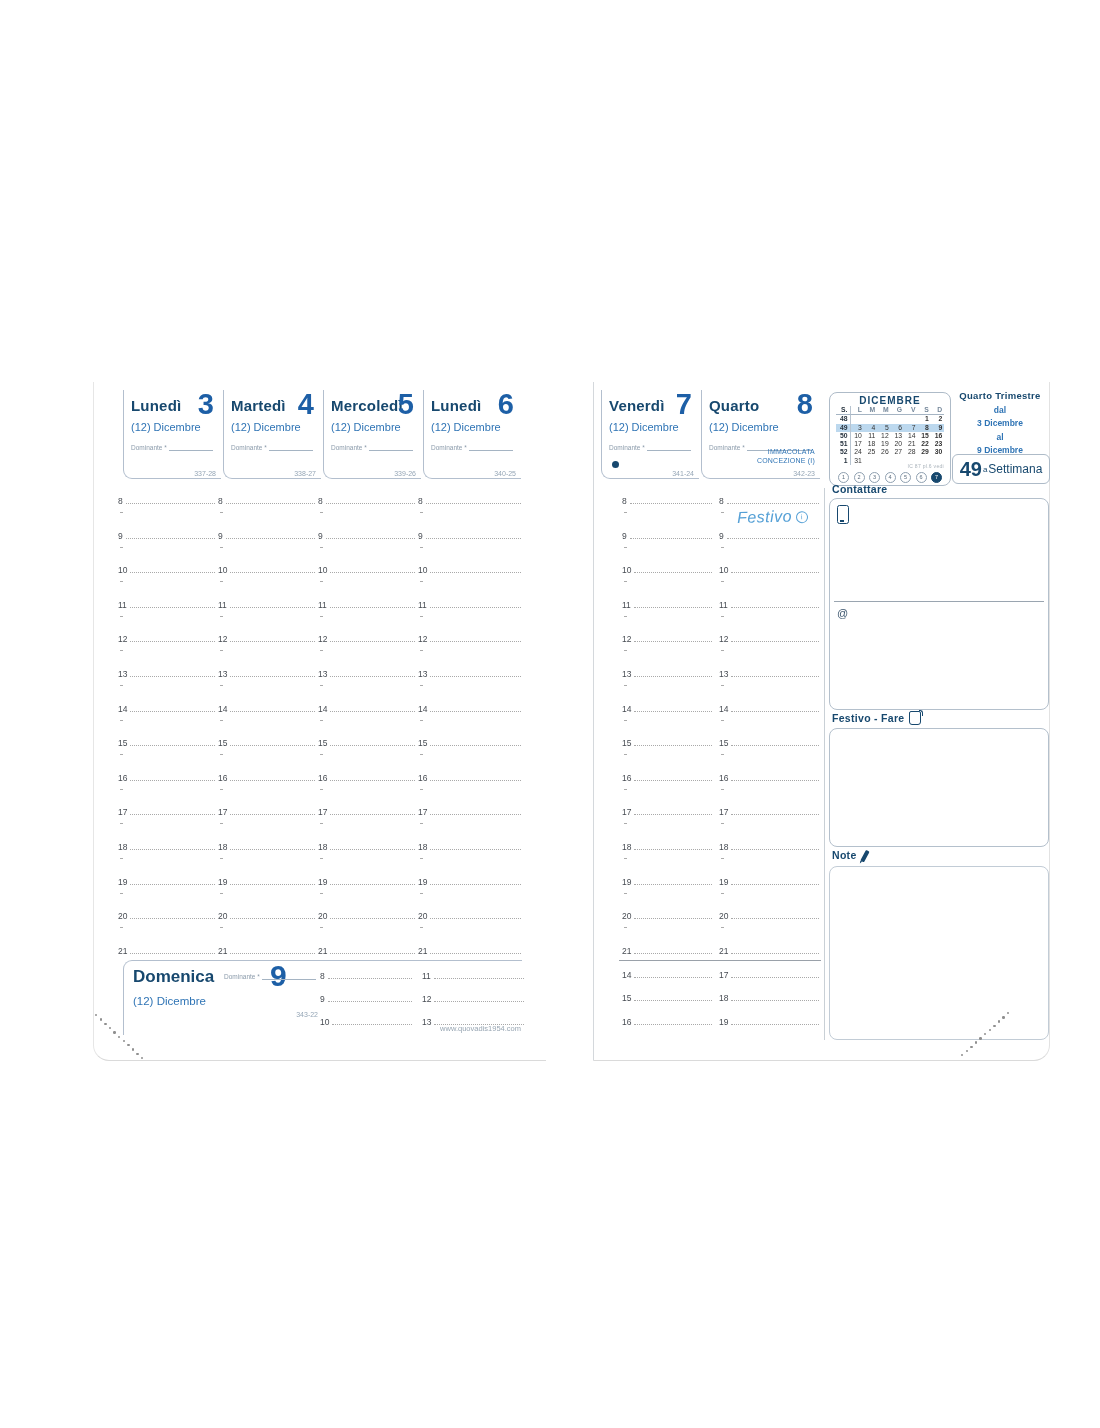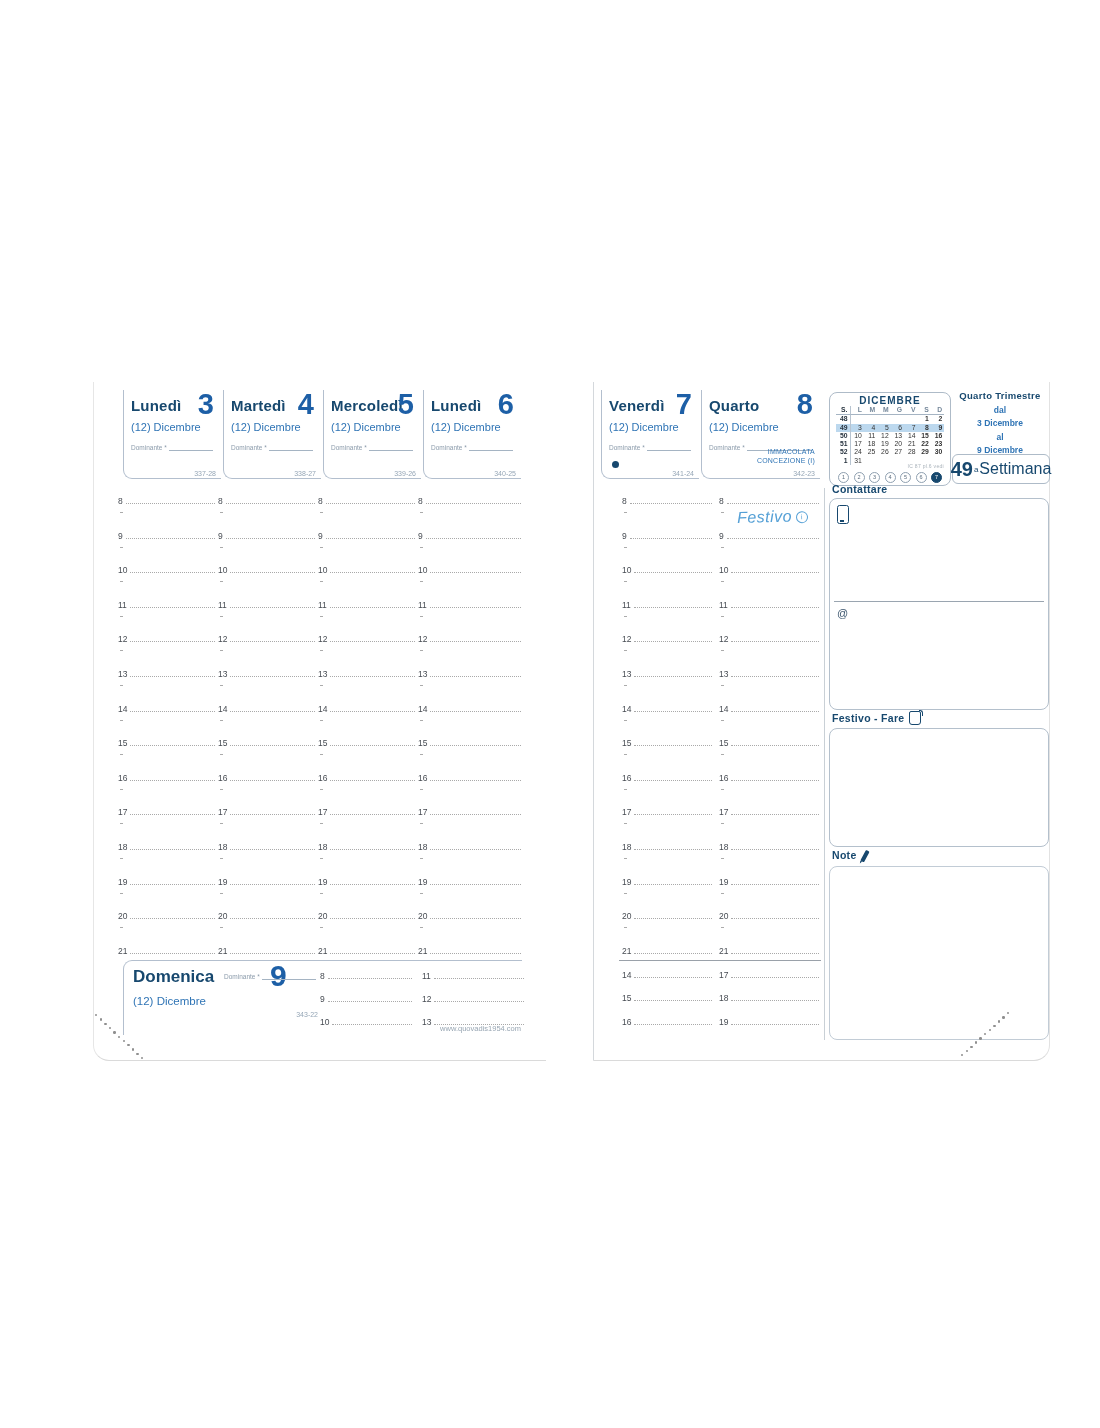--- a/index.html
+++ b/index.html
@@ -71,21 +71,21 @@
         text-align:center;color:#5a6b7c;}
   .circ.filled{background:#17486e;border-color:#17486e;color:#fff;}
 
   .quarter{position:absolute;left:357px;top:8px;width:98px;text-align:center;}
   .q-title{font-size:9.5px;font-weight:bold;color:#17486e;letter-spacing:.3px;}
   .q-line{font-size:8.5px;color:#2f74b5;font-weight:bold;margin-top:3.5px;}
   .week-box{position:absolute;left:358px;top:72px;width:96px;height:28px;border:1px solid #aebbc8;
             border-radius:6px;display:flex;align-items:center;justify-content:center;}
   .wk-num{font-size:20px;font-weight:bold;color:#17486e;}
   .wk-sup{font-size:8px;color:#17486e;vertical-align:6px;margin:0 1px 0 1px;}
-  .wk-word{font-size:16px;color:#17486e;}
+  .wk-word{font-size:12px;color:#17486e;}
 
   .side-label{position:absolute;font-size:10.5px;font-weight:bold;color:#17486e;letter-spacing:.3px;}
   .side-box{position:absolute;left:235px;width:218px;border:1px solid #b4c0cc;border-radius:8px;background:#fff;}
   .cont-box{top:116px;height:210px;}
   .cont-div{position:absolute;left:4px;right:4px;top:102px;border-top:1px solid #9aa5b0;}
   .at-sign{position:absolute;left:7px;top:108px;font-size:11px;color:#3c566e;}
   .phone-icon{position:absolute;left:7px;top:6px;width:10px;height:17px;border:1.4px solid #17486e;border-radius:2.5px;}
   .phone-icon::after{content:"";position:absolute;left:2px;bottom:1px;width:4px;height:2px;background:#17486e;}
   .ved-box{top:346px;height:117px;}
   .note-box{top:484px;height:172px;border-color:#c2ccd6;}

